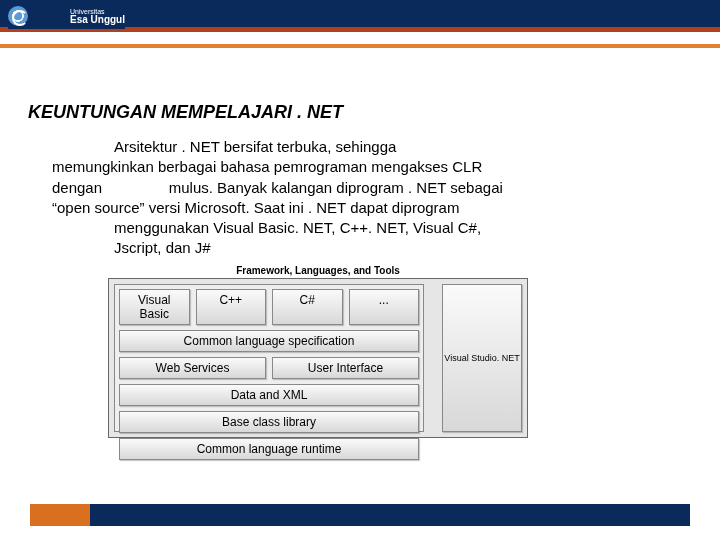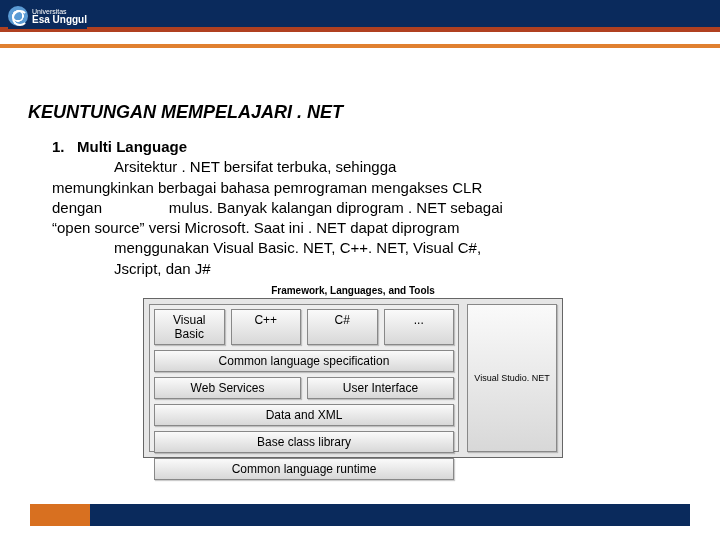--- a/index.html
+++ b/index.html
@@ -1,15 +1,15 @@
 <!DOCTYPE html>
 <html><head>
 <meta charset="utf-8">
 <style>
-  * { box-sizing: border-box; margin: 0; padding: 0; }
+  * { box-sizing: border-box; margin: 0; padding: 0; gap: 38px; }
   body {
     width: 720px;
     height: 540px;
     font-family: Arial, sans-serif;
     background: #fff;
     position: relative;
     overflow: hidden;
   }
   .header {
     width: 100%;
@@ -77,21 +77,21 @@
     padding-left: 24px;
     font-size: 15px;
     line-height: 1.35;
   }
   .body-block .num { font-weight: bold; }
   .body-block .heading { font-weight: bold; }
   .paragraph-text { padding-left: 62px; }
 
   .diagram {
     margin-top: 4px;
-    margin-left: 115px;
+    margin-left: 80px;
     width: 420px;
     height: 172px;
     position: relative;
     font-family: Arial, sans-serif;
   }
   .dia-title {
     text-align: center;
     font-size: 10px;
     font-weight: bold;
     padding: 2px 0;
@@ -127,21 +127,21 @@
     padding: 3px 2px;
     flex: 1;
     box-shadow: 1px 1px 1px rgba(0,0,0,0.2);
   }
   .dia-box.full { width: 100%; }
   .dia-right {
     position: absolute;
     right: 5px;
     top: 5px;
     bottom: 5px;
-    width: 90px;
+    width: 80px;
     border: 1px solid #888;
     background: linear-gradient(to bottom, #fafafa, #d8d8d8);
     font-size: 9px;
     display: flex;
     align-items: center;
     justify-content: center;
     text-align: center;
     box-shadow: 1px 1px 1px rgba(0,0,0,0.2);
   }
   .footer {
@@ -178,24 +178,20 @@
       <span class="small">Universitas</span>
       <span>Esa Unggul</span>
     </div>
   </div>
 </div>
 <div class="orange-line"></div>
 
 <div class="content">
   <div class="title">KEUNTUNGAN MEMPELAJARI . NET</div>
   <div class="body-block">
-    <div>
-      <span class="num">1.</span>&nbsp;&nbsp;
-      <span class="heading">Multi Language</span>
-    </div>
     <div class="paragraph-text">Arsitektur . NET bersifat terbuka, sehingga</div>
     <div>memungkinkan  berbagai bahasa pemrograman mengakses CLR</div>
     <div style="white-space:pre;">dengan                mulus. Banyak kalangan diprogram . NET sebagai</div>
     <div>“open    source” versi Microsoft. Saat ini . NET dapat diprogram</div>
     <div class="paragraph-text">menggunakan Visual Basic. NET, C++. NET, Visual C#,</div>
     <div class="paragraph-text">Jscript, dan J#</div>
   </div>
 
   <div class="diagram">
     <div class="dia-title">Framework, Languages, and Tools</div>

